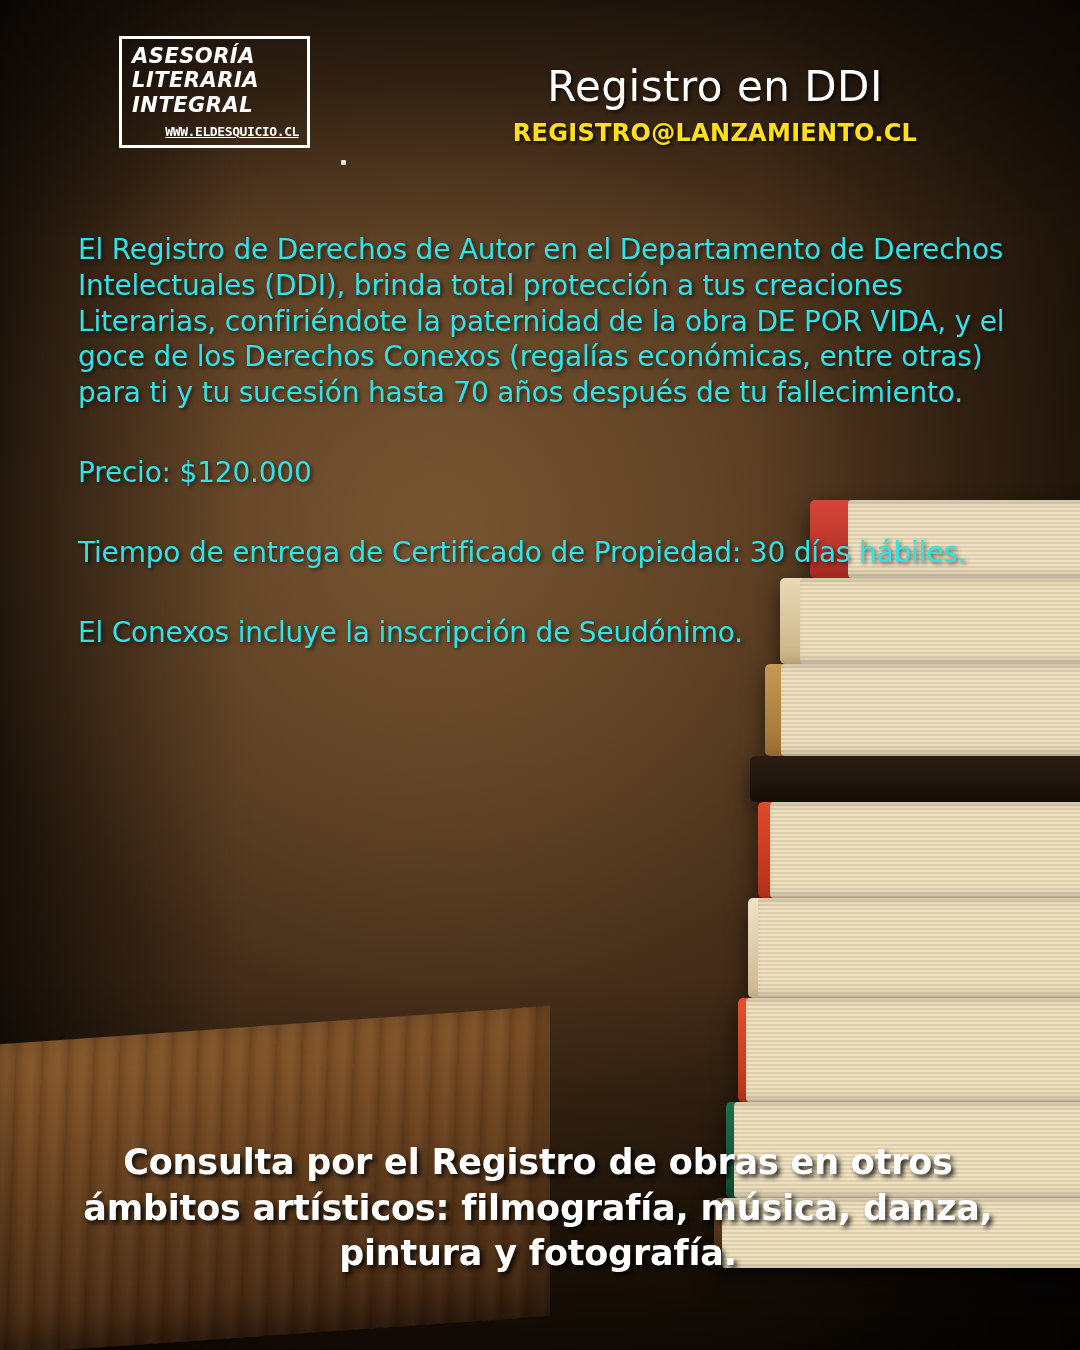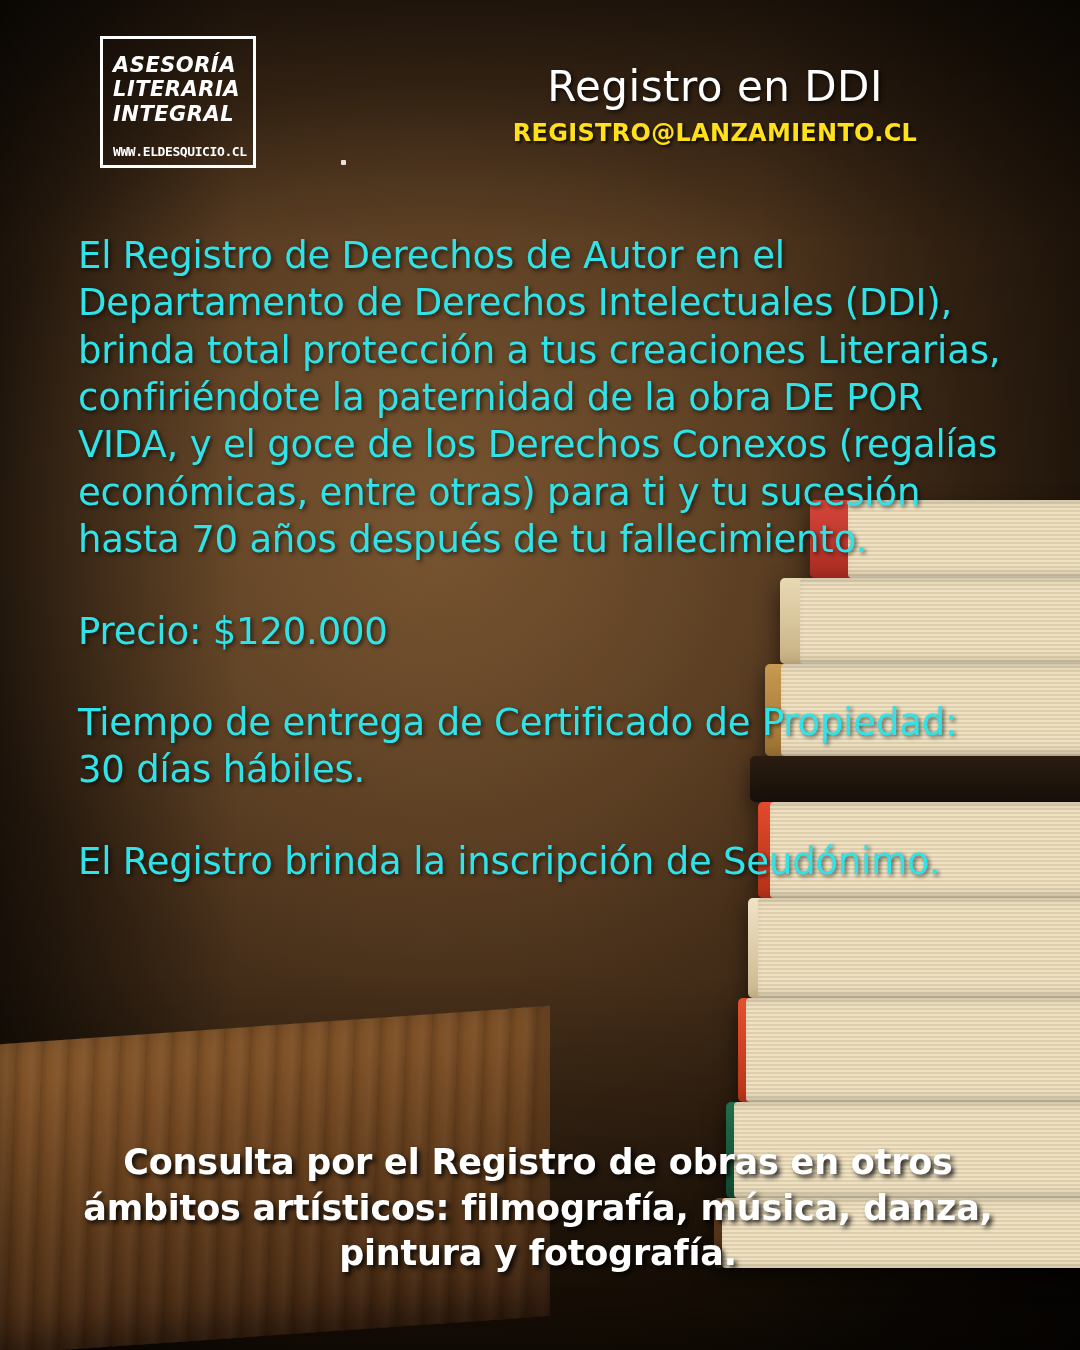--- a/index.html
+++ b/index.html
@@ -108,46 +108,47 @@
   
   .content {
     position: relative;
     z-index: 5;
     width: 100%;
     height: 100%;
   }
 
   .logo {
     position: absolute;
-    left: 100px;
+    left: 119px;
     top: 36px;
-    width: 156px;
+    width: 191px;
     border: 3px solid #ffffff;
-    padding: 14px 8px 6px 10px;
+    padding: 5px 8px 6px 10px;
     box-sizing: border-box;
     text-align: left;
   }
   .logo-line {
     color: #ffffff;
     font-family: "DejaVu Sans", sans-serif;
     font-weight: bold;
     font-style: italic;
     font-size: 21px;
     letter-spacing: 0.5px;
     line-height: 1.16;
     text-transform: uppercase;
   }
   .logo-url {
     color: #ffffff;
     font-family: "DejaVu Sans Mono", monospace;
     font-weight: bold;
     font-size: 13px;
     letter-spacing: -0.4px;
-    margin-top: 18px;
-    text-align: left;
+    margin-top: 7px;
+    text-align: right;
+    text-decoration: underline;
   }
 
   .header {
     position: absolute;
     left: 430px;
     right: 80px;
     top: 62px;
     text-align: center;
   }
   .header-title {
@@ -167,21 +168,21 @@
   }
 
   .body-copy {
     position: absolute;
     left: 78px;
     top: 232px;
     width: 930px;
   }
   .para {
     color: #2fe3e8;
-    font-size: 37px;
+    font-size: 28px;
     line-height: 1.28;
     letter-spacing: -0.2px;
     text-shadow: 2px 2px 4px rgba(0,0,0,0.65);
   }
   .para.gap { margin-top: 44px; }
 
   .promo {
     position: absolute;
     left: 78px;
     top: 975px;
@@ -280,21 +281,21 @@
 
     <div class="header">
       <div class="header-title">Registro en DDI</div>
       <div class="header-mail">REGISTRO@LANZAMIENTO.CL</div>
     </div>
 
     <div class="body-copy">
       <div class="para">El Registro de Derechos de Autor en el Departamento de Derechos Intelectuales (DDI), brinda total protección a tus creaciones Literarias, confiriéndote la paternidad de la obra DE POR VIDA, y el goce de los Derechos Conexos (regalías económicas, entre otras) para ti y tu sucesión hasta 70 años después de tu fallecimiento.</div>
       <div class="para gap">Precio: $120.000</div>
       <div class="para gap">Tiempo de entrega de Certificado de Propiedad: 30 días hábiles.</div>
-      <div class="para gap">El Registro brinda la inscripción de Seudónimo.</div>
+      <div class="para gap">El Conexos incluye la inscripción de Seudónimo.</div>
     </div>
 
 
     <div class="footer">
       <div class="footer-text">Consulta por el Registro de obras en otros ámbitos artísticos: filmografía, música, danza, pintura y fotografía.</div>
     </div>
 
   </div>
 </div>
 

